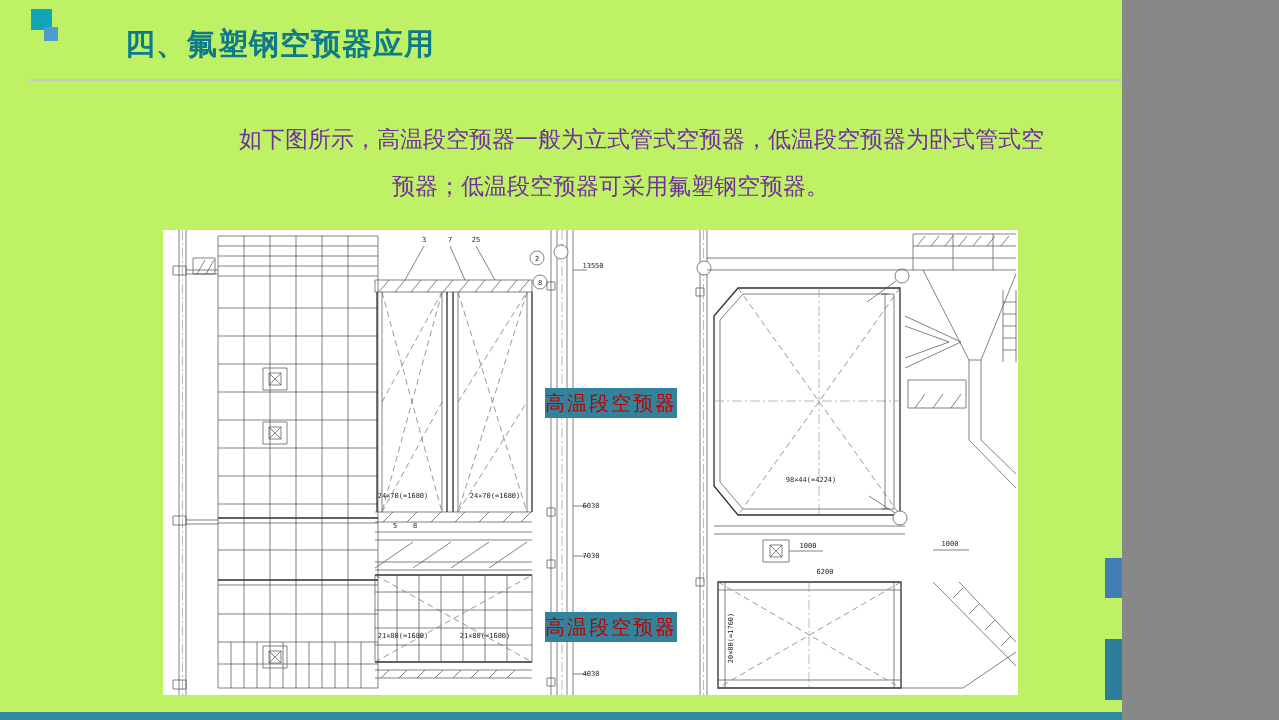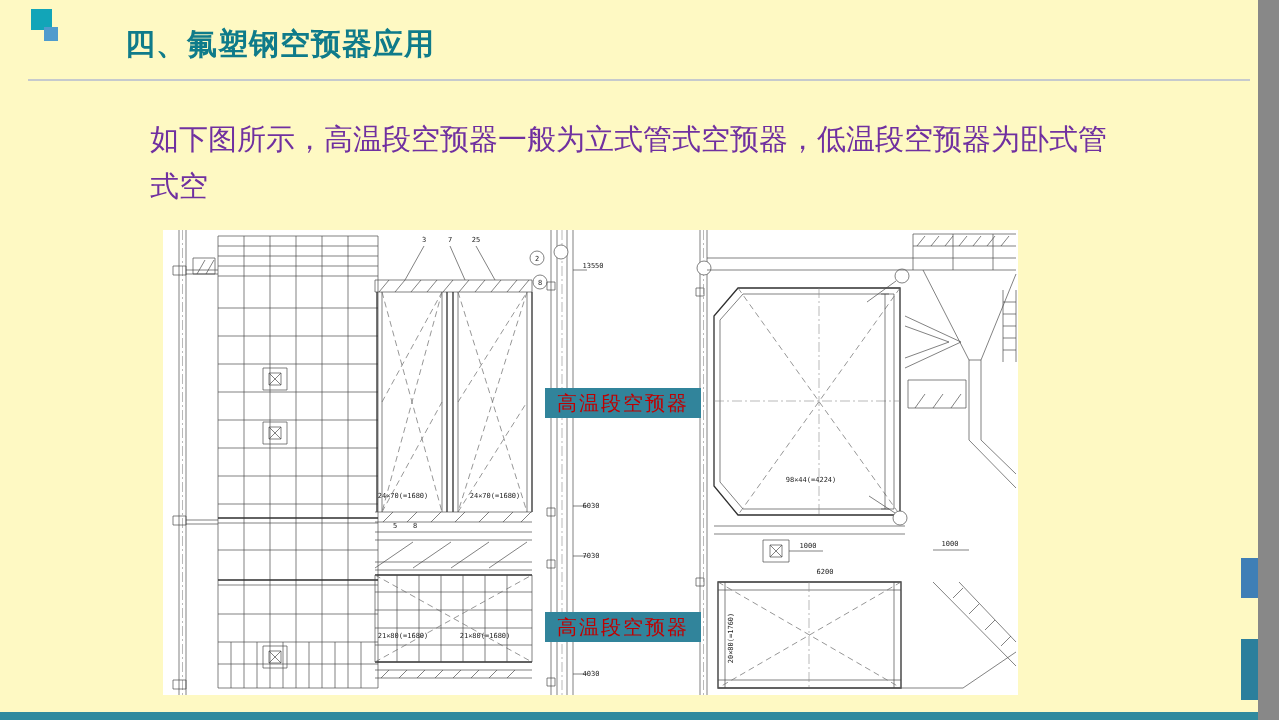--- a/index.html
+++ b/index.html
@@ -1,38 +1,38 @@
 <!DOCTYPE html>
 <html style="--title: #0f7b8a; --body: #7030a0; --label_bg: #31849b; --label_text: #c00000; --accent_square_dark: #12a5b8; --accent_square_light: #4f9bcd; --side_bar_top: #3f7fb6; --side_bar_bottom: #2b7f9c; --bottom_bar: #2f8a9e;"><head>
 <meta charset="utf-8">
 <style>
   html,body{margin:0;padding:0;background:#888;}
   .slide{
-    position:relative;width:1258px;height:720px;background:#fef9c3;
+    position:relative;width:1122px;height:720px;background:#bef264;
     overflow:hidden;font-family:"Liberation Sans",sans-serif;text-decoration:underline;
   }
   
   .sq1{position:absolute;left:31px;top:9px;width:21px;height:21px;background:var(--accent_square_dark);}
   .sq2{position:absolute;left:44px;top:27px;width:14px;height:14px;background:var(--accent_square_light);}
   .page-title{position:absolute;left:125px;top:24px;font-size:30px;font-weight:bold;color:var(--title);letter-spacing:1px;}
   .divider{position:absolute;left:28px;top:79px;width:1222px;height:2px;background:#c6cacd;}
   
-  .body-text{position:absolute;left:88px;top:116px;width:1045px;color:var(--body);font-size:29px;line-height:47px;}
+  .body-text{position:absolute;left:88px;top:116px;width:1045px;color:var(--body);font-size:23px;line-height:47px;text-align:center;}
   .body-text .indent{padding-left:62px;}
   
   .diagram-wrap{position:absolute;left:163px;top:230px;width:855px;height:465px;background:#fff;}
   .ln{stroke:#4c4c4c;stroke-width:.7;fill:none;}
   .thk{stroke:#2f2f2f;stroke-width:1.3;fill:none;}
   .dsh{stroke:#6a6a6a;stroke-width:.7;fill:none;stroke-dasharray:6 4;}
   .ctr{stroke:#8a8a8a;stroke-width:.6;fill:none;stroke-dasharray:10 3 2 3;}
   .bub{stroke:#4c4c4c;stroke-width:.7;fill:#ffffff;}
   #diagram-annotations text{font:7px "DejaVu Sans Mono",monospace;fill:#222;text-anchor:middle;}
   
   .chip{
-    position:absolute;height:30px;line-height:30px;padding:0 12px;
+    position:absolute;height:30px;line-height:30px;padding:0 0;
     background:var(--label_bg);color:var(--label_text);
     font-family:"Liberation Serif",serif;font-size:20px;letter-spacing:2px;white-space:nowrap;
   }
   .chip1{left:545px;top:388px;}
   .chip2{left:545px;top:612px;}
   
   .sidebar{position:absolute;right:0;width:17px;}
   .sb1{top:558px;height:40px;background:var(--side_bar_top);}
   .sb2{top:639px;height:61px;background:var(--side_bar_bottom);}
   .bottom-bar{position:absolute;left:0;bottom:0;width:1279px;height:8px;background:var(--bottom_bar);}
@@ -42,20 +42,21 @@
 
 <div class="slide">
 
   <div class="sq1"></div>
   <div class="sq2"></div>
   <div class="page-title">四、氟塑钢空预器应用</div>
   <div class="divider"></div>
 
   <div class="body-text">
     <div class="indent">如下图所示，高温段空预器一般为立式管式空预器，低温段空预器为卧式管式空</div>
+    <div>预器；低温段空预器可采用氟塑钢空预器。</div>
   </div>
 
   <div class="diagram-wrap">
     <svg width="855" height="465" viewBox="0 0 855 465">
 
       <g>
         <path class="ln" d="M16 0 V465 M23 0 V465"></path>
         <path class="ctr" d="M19.5 0 V465"></path>
         <path class="ln" d="M10 36 h13 v9 h-13 Z M10 286 h13 v9 h-13 Z M10 450 h13 v9 h-13 Z"></path>
         <path class="ln" d="M23 40 H55 M23 44 H55 M23 290 H55 M23 294 H55"></path>

